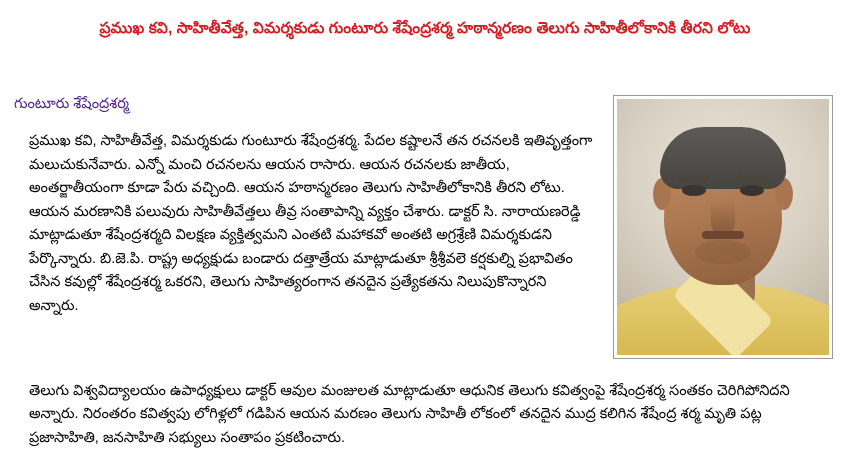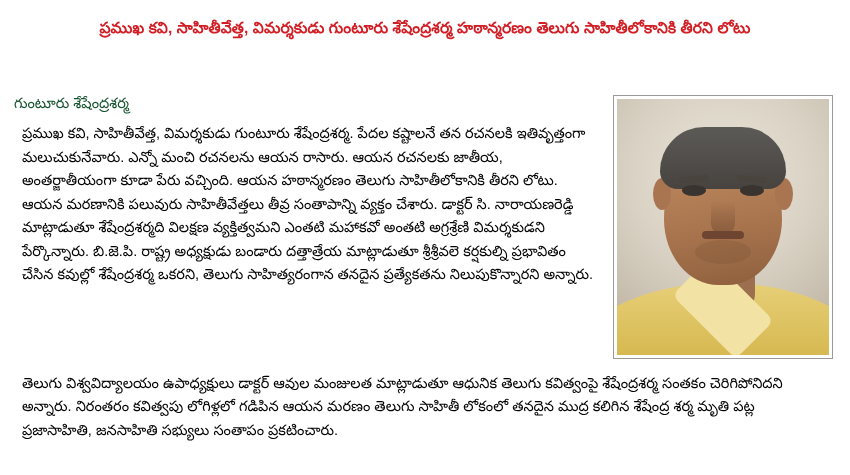--- a/index.html
+++ b/index.html
@@ -34,21 +34,21 @@
     line-height: 1.3;
   }
   .article {
     position: absolute;
     top: 92px;
     left: 14px;
     width: 822px;
   }
   .subhead {
     font-size: 14.5px;
-    color: #14532d;
+    color: #4c1d95;
     line-height: 1.55;
     margin: 0 0 3px 0;
   }
   .photo {
     float: right;
     width: 218px;
     height: 262px;
     margin: 4px 4px 6px 14px;
     border: 3px solid #ffffff;
     outline: 1px solid #9a9a9a;
@@ -171,21 +171,21 @@
     margin-left: -45px;
     background: #f2e2a4;
     transform: rotate(45deg);
     border-radius: 8px;
   }
   .body-text {
     font-size: 14.5px;
     color: #000000;
     line-height: 1.62;
     text-align: left;
-    margin: 8px;
+    margin: 15px;
   }
   .body-text p {
     margin: 0;
   }
   .clear { clear: both; }
 </style>
 </head>
 <body>
 
 <div class="page">

